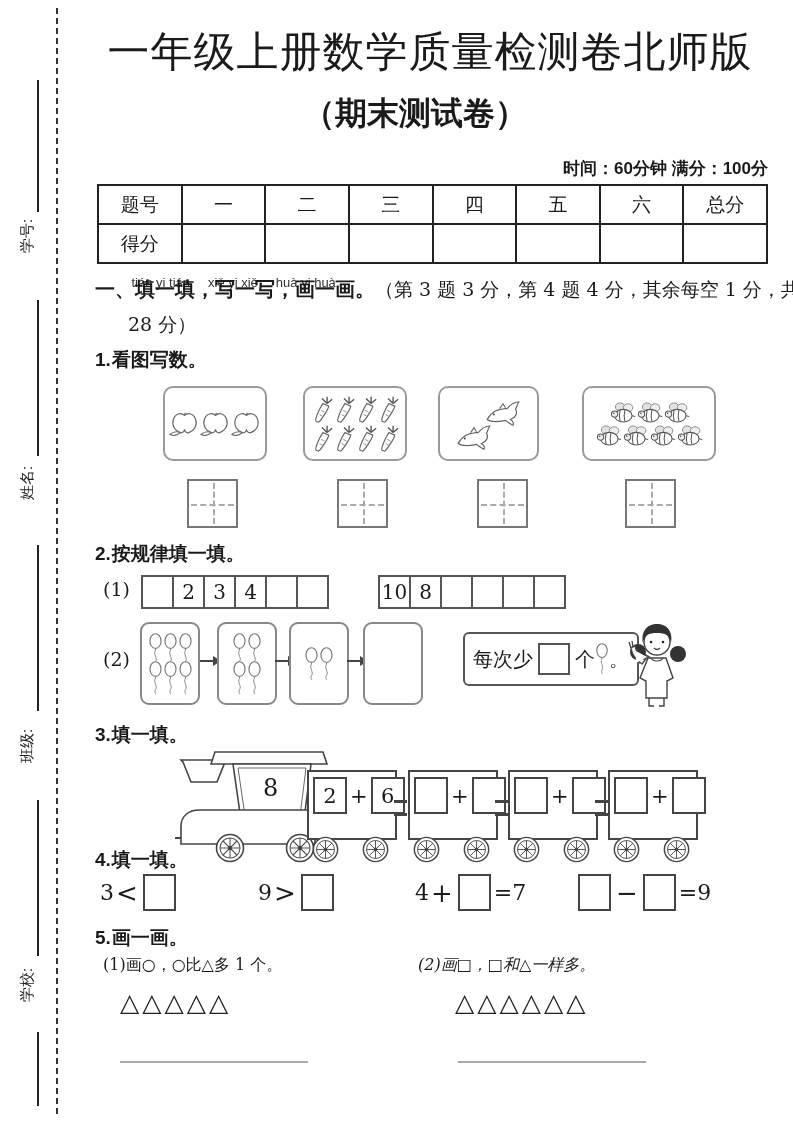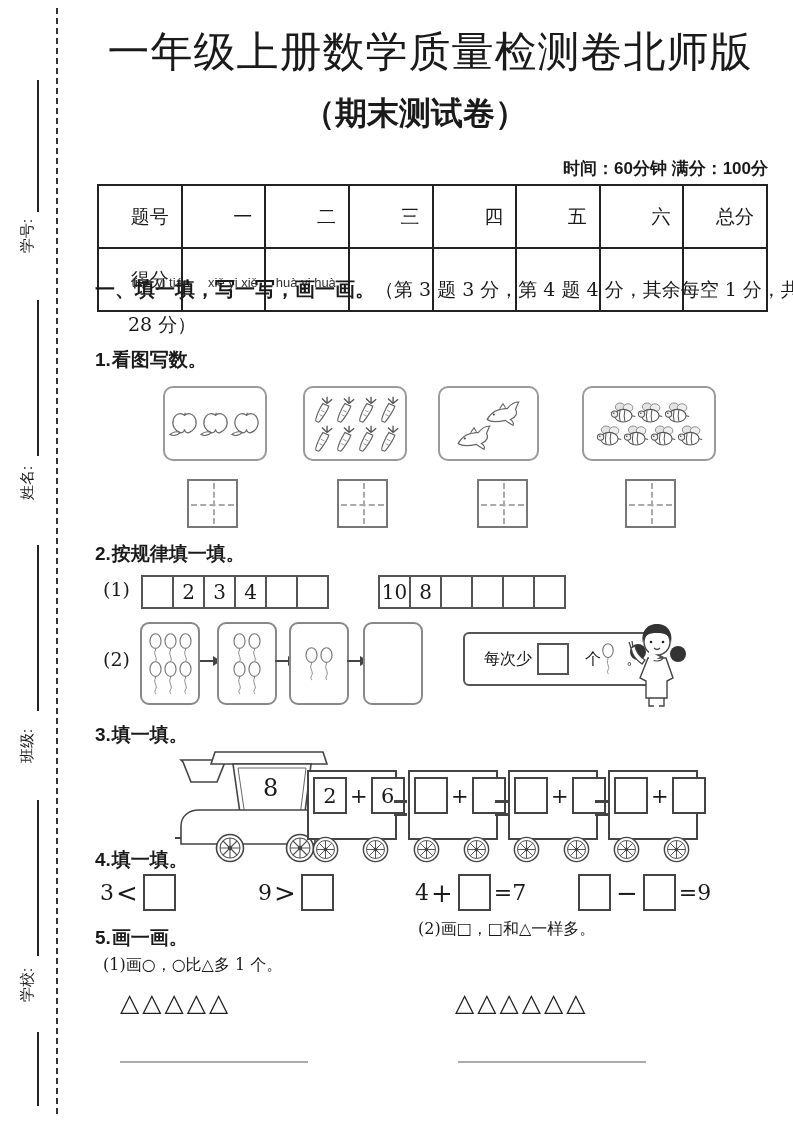--- a/index.html
+++ b/index.html
@@ -11,21 +11,21 @@
   .cut-line{position:absolute;left:56px;top:8px;height:1106px;border-left:2px dashed #333;}
   .side-line{position:absolute;left:37px;width:0;border-left:2px solid #222;}
   .side-label{position:absolute;left:-9px;width:72px;height:20px;line-height:20px;
     text-align:center;font-size:15px;transform:rotate(-90deg);white-space:nowrap;}
   
   .title{top:24px;left:85px;width:690px;text-align:center;font-size:42px;font-weight:normal;letter-spacing:1px;}
   .subtitle{top:92px;left:70px;width:690px;text-align:center;font-size:32px;font-weight:bold;}
   .meta{top:157px;left:85px;width:683px;text-align:right;font-size:17px;font-weight:600;}
   
   table.score{border-collapse:collapse;table-layout:fixed;width:671px;}
-  table.score td{border:2px solid #222;height:37px;text-align:right;font-size:19px;padding:12px;}
+  table.score td{border:2px solid #222;height:37px;text-align:center;font-size:19px;padding:0;}
   
   .pinyin{top:260px;left:117px;font-size:13px;color:#333;white-space:pre;}
   .pinyin span{margin-right:18px;}
   .hdr{top:276px;left:95px;width:676px;font-size:20px;white-space:nowrap;}
   .hdr b{font-weight:bold;}
   .hdr .note,.hdr2{font-family:"DejaVu Serif",serif;font-size:19px;}
   .hdr2{top:312px;left:128px;}
   .item-label{font-size:19px;white-space:nowrap;font-weight:bold;}
   .item-label b{font-size:19px;margin-right:1px;}
   .item-label .kai{font-size:19px;}
@@ -43,21 +43,21 @@
   .seq .cell{width:29px;height:30px;border:2px solid #555;margin-left:-2px;display:flex;
     align-items:center;justify-content:center;font-family:"DejaVu Serif",serif;font-size:20px;background:#fff;}
   .bal-box{position:absolute;width:56px;height:79px;border:2px solid #888;border-radius:9px;
     display:flex;flex-direction:column;justify-content:center;align-items:center;background:#fff;}
   .bal-box .pic-row{margin:-3px 0;}
   .arrow{position:absolute;width:14px;height:2px;background:#444;}
   .arrow:after{content:"";position:absolute;right:-7px;top:-4px;border-left:8px solid #444;
     border-top:5px solid transparent;border-bottom:5px solid transparent;}
   .bubble{position:absolute;border:2px solid #555;border-radius:6px;background:#fff;
     display:flex;align-items:center;padding:0 8px;height:50px;}
-  .bubble .kai{font-size:16px;margin-left:11px;}
+  .bubble .kai{font-size:20px;}
   .bubble .bbox{width:28px;height:28px;border:2px solid #555;margin:0 5px;}
   .bubble:after{content:"";position:absolute;right:-14px;top:15px;border-left:14px solid #555;
     border-top:8px solid transparent;border-bottom:8px solid transparent;}
   .bubble:before{content:"";position:absolute;right:-10px;top:17px;border-left:11px solid #fff;
     border-top:6px solid transparent;border-bottom:6px solid transparent;z-index:2;}
   
   .train{position:absolute;left:150px;top:748px;width:630px;height:115px;}
   .car{position:absolute;border:2px solid #444;background:#fff;}
   .car-inner{position:absolute;display:flex;align-items:center;}
   .car-box{width:30px;height:33px;border:2px solid #444;display:flex;align-items:center;
@@ -460,20 +460,20 @@
     <span class="ebox"></span>
     <span class="op">−</span>
     <span class="ebox"></span>
     <span>=9</span>
   </div>
 
   <div class="abs item-label" style="top:925px;left:95px;">
     <b>5.</b><span class="kai">画一画。</span>
   </div>
   <div class="abs sub-label" style="top:955px;left:103px;">(1)画○，○比△多 1 个。</div>
-  <div class="abs sub-label" style="top:919px;left:418px;">(2)画□，□和△一样多。</div>
+  <div class="abs sub-label" style="top:955px;left:418px;font-style:italic;">(2)画□，□和△一样多。</div>
   <div class="abs tris" style="top:988px;left:120px;">△△△△△</div>
   <div class="abs tris" style="top:988px;left:455px;">△△△△△△</div>
   <div class="ans-line" style="left:120px;top:1061px;width:188px;"></div>
   <div class="ans-line" style="left:458px;top:1061px;width:188px;"></div>
 
 
 </div>
 
 </body></html>

